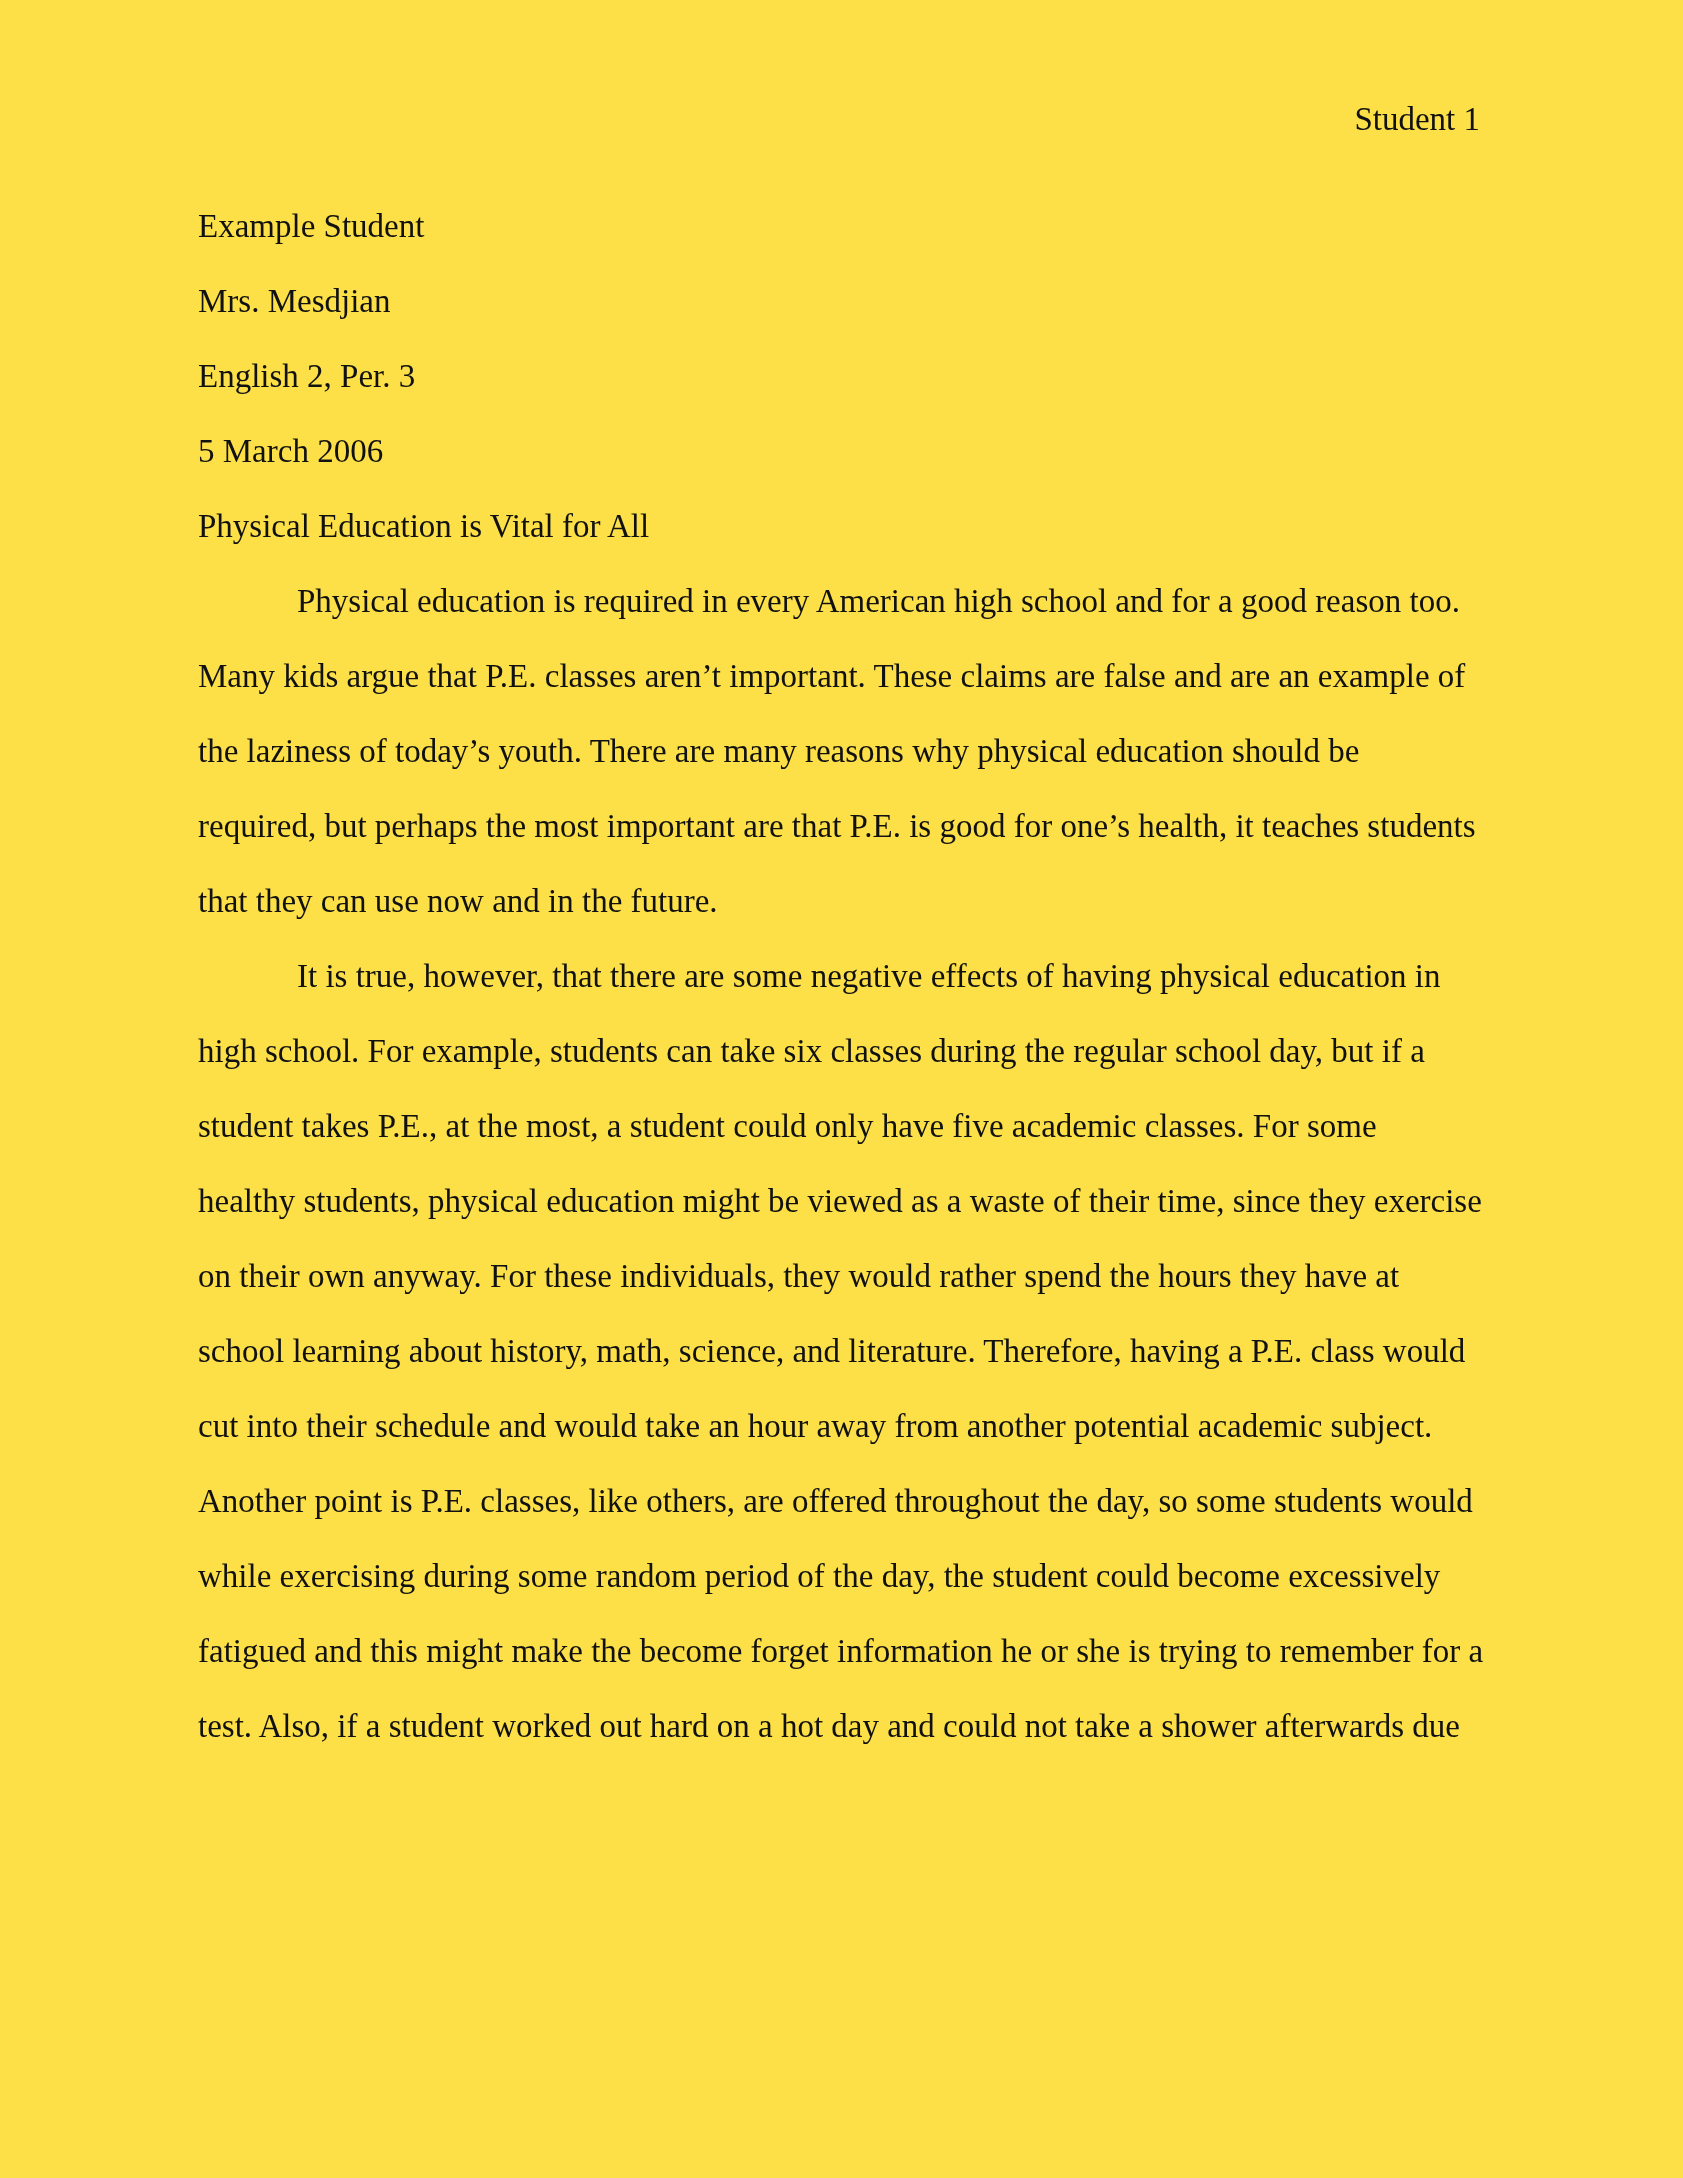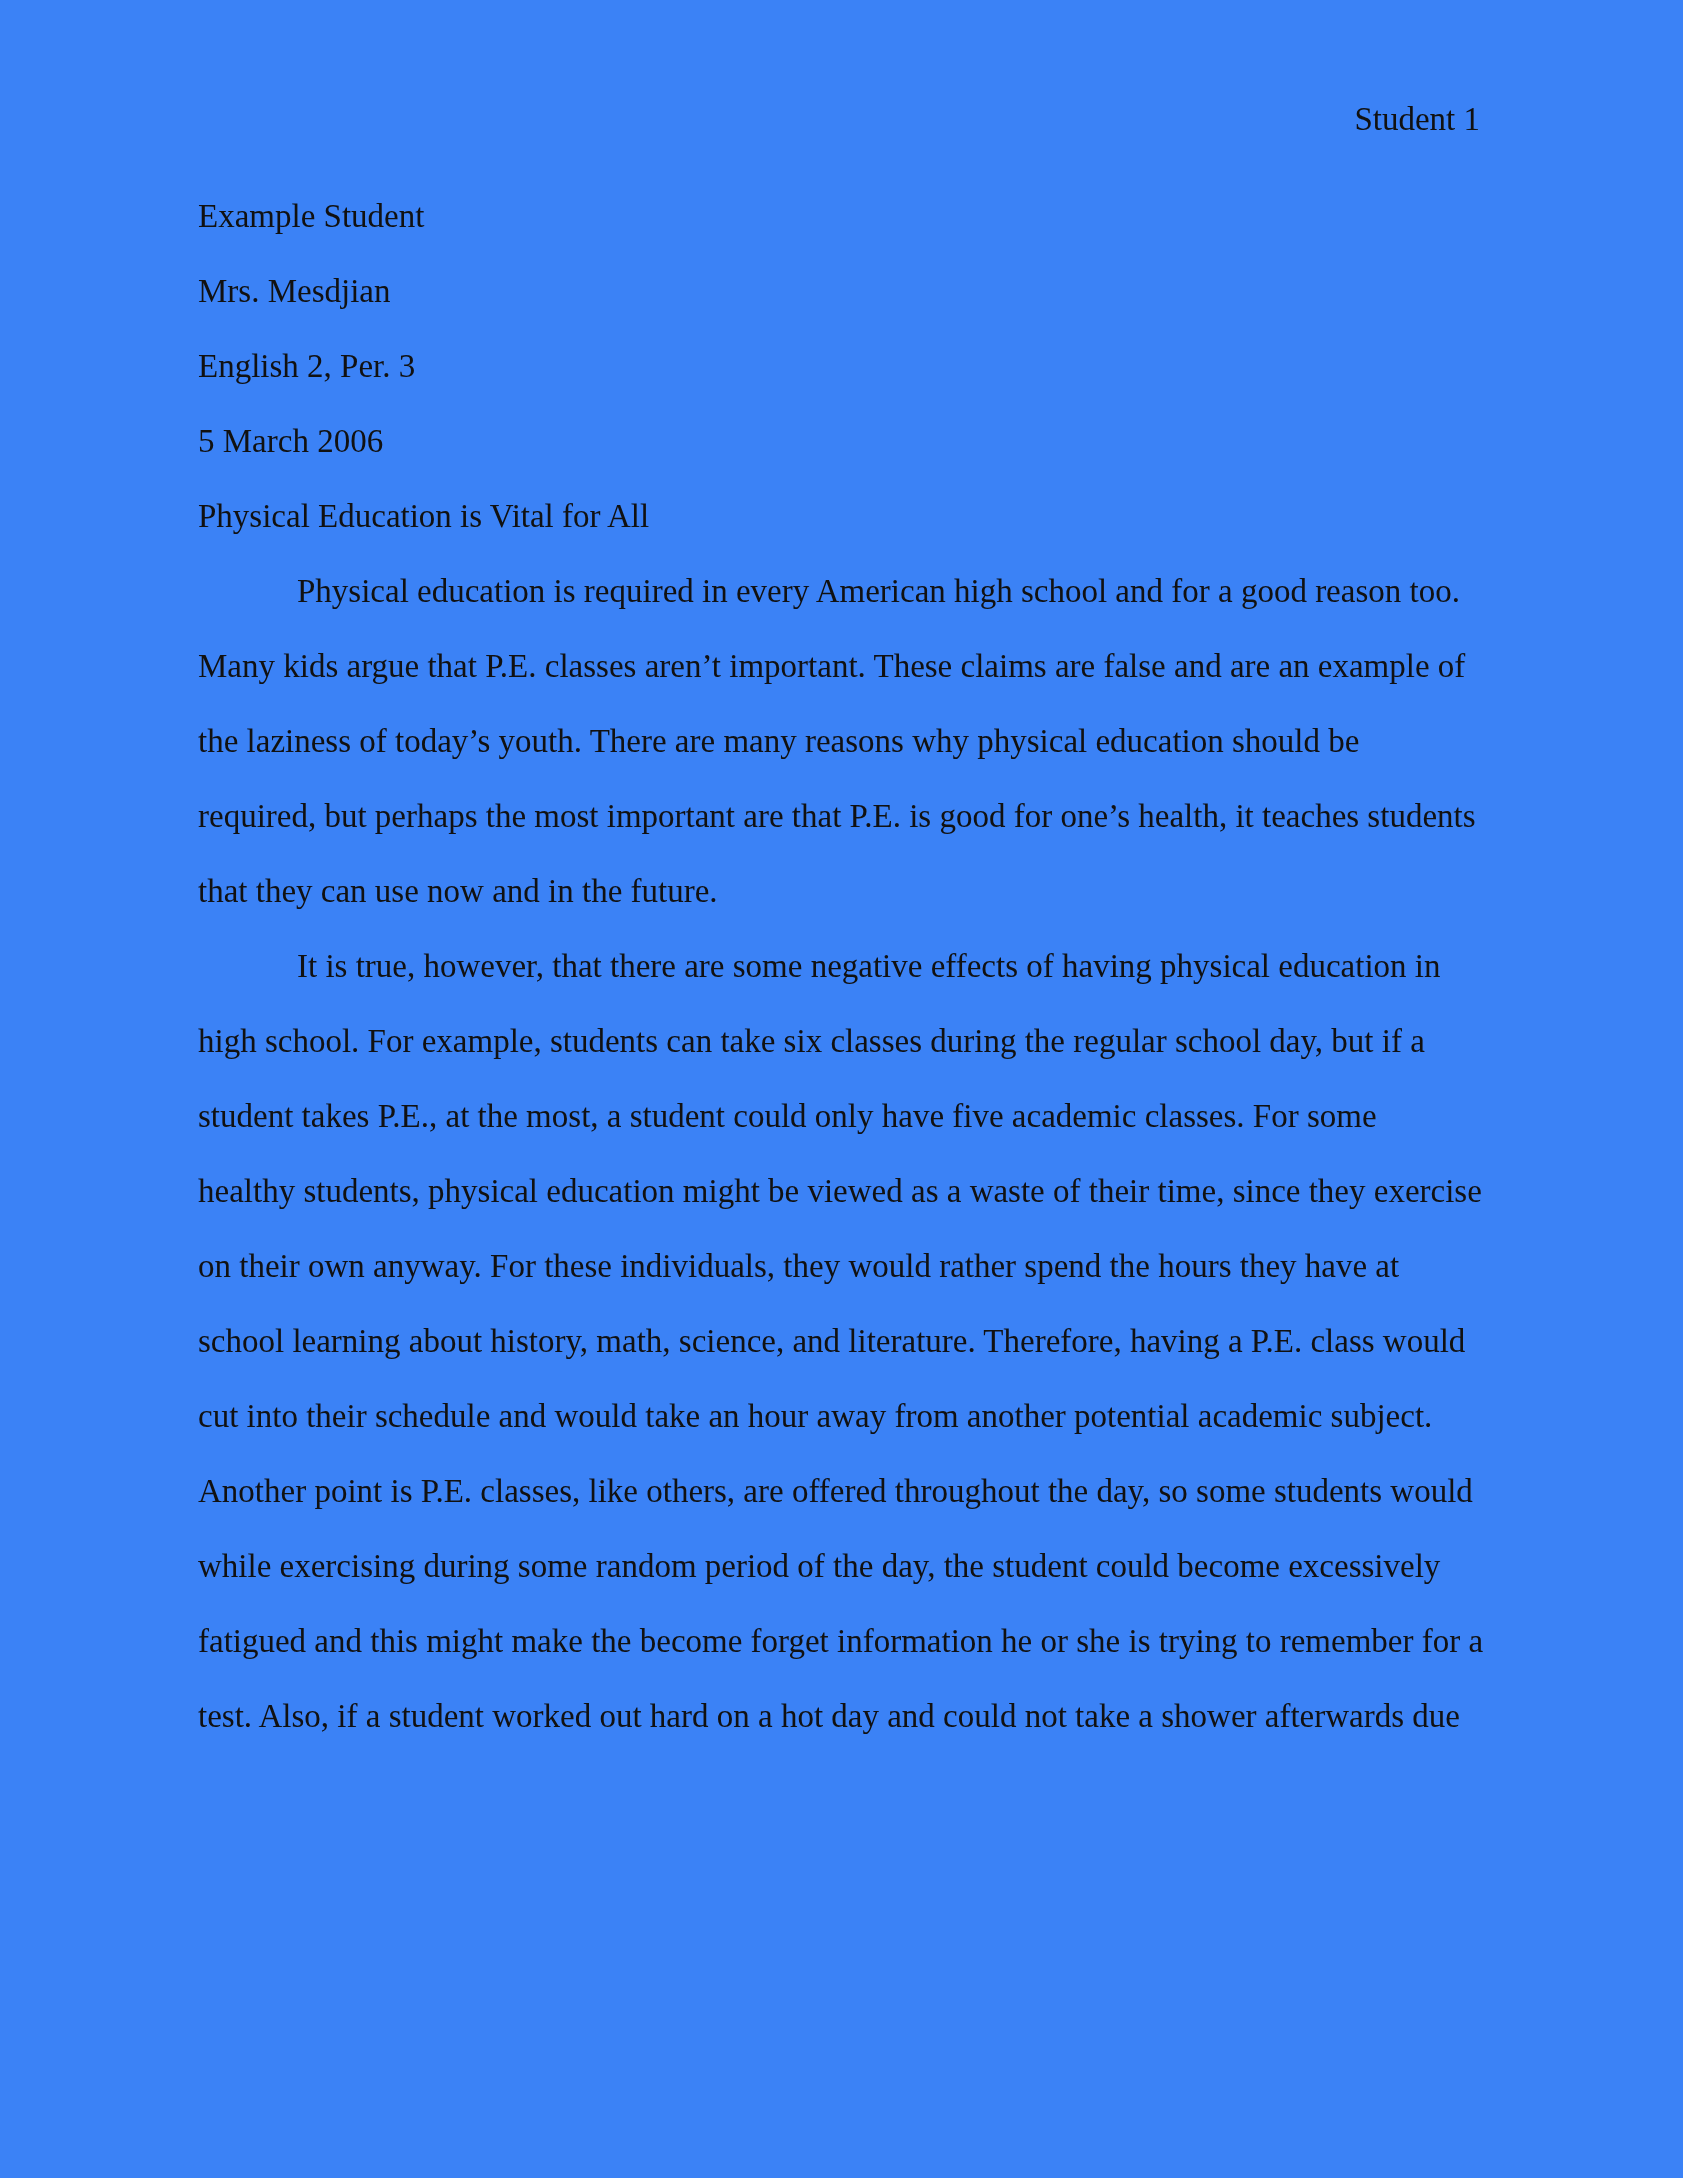--- a/index.html
+++ b/index.html
@@ -1,28 +1,28 @@
 <!DOCTYPE html>
 <html><head>
   <meta charset="utf-8">
   <style>
     html, body { margin: 0; padding: 0; background: #ffffff; }
     body { width: 1683px; height: 2178px; position: relative; overflow: hidden; }
     .page {
       position: absolute; left: 0; top: 0; width: 1683px; height: 2178px;
-      background: #3b82f6; color: #111111;
+      background: #fde047; color: #111111;
       font-family: "Liberation Serif", "DejaVu Serif", serif;
       font-size: 33px;
     }
     .header-right {
       position: absolute; top: 97px; right: 203px;
       line-height: 44px; white-space: nowrap;
     }
     .body {
-      position: absolute; left: 198px; top: 194px; width: 1287px;
+      position: absolute; left: 198px; top: 204px; width: 1287px;
     }
     .line {
       height: 75px; line-height: 44px; white-space: nowrap;
     }
     .title { text-align: left; }
     .indent { padding-left: 99px; }
   </style>
 </head>
 <body>
 

